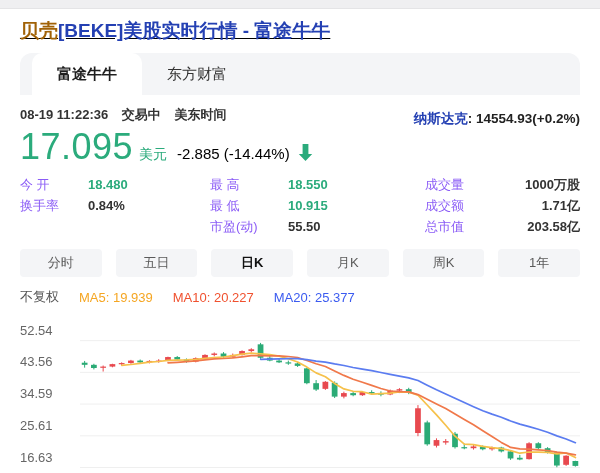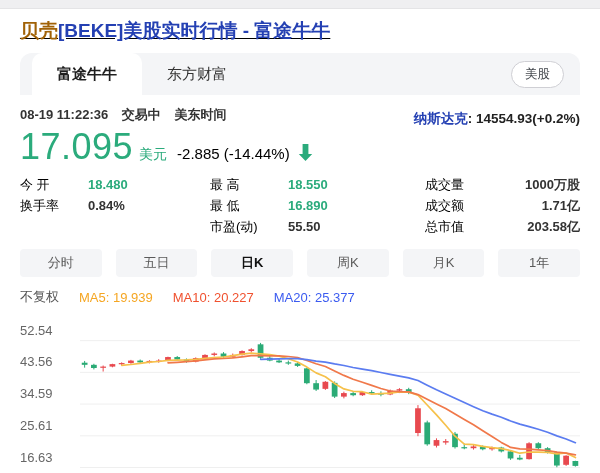--- a/index.html
+++ b/index.html
@@ -33,21 +33,21 @@
   .cur { font-size:14px; color:#2bab7c; margin-left:6px; }
   .chg { font-size:15px; color:#000000; margin-left:10px; }
   .arrow { margin-left:8px; position:relative; top:2px; }
   .q-right { text-align:right; padding-top:2px; }
   .idx-line { font-size:13.5px; font-weight:600; color:#222; line-height:22px; }
   .idx-line .idx-name { color:#2440b3; cursor:pointer; }
 
   
   .stats { display:grid; grid-template-columns:180px 205px 1fr; column-gap:10px; margin-top:6px; }
   .cell { display:flex; font-size:13px; line-height:21px; }
-  .cell .lab { color:#000000; }
+  .cell .lab { color:#8b5cf6; }
   .c1 .lab { width:68px; }
   .c2 .lab { width:78px; }
   .c3 { justify-content:space-between; }
   .cell .val { color:#333; font-weight:600; }
   .cell .val.green { color:#2bab7c; }
 
   
   .periods { display:flex; gap:14px; margin-top:12px; }
   .pbtn { flex:1; height:28px; line-height:28px; text-align:center; background:#f4f5f7;
           border-radius:4px; font-size:13px; color:#5a5a5a; cursor:pointer; }
@@ -71,21 +71,20 @@
 
 <div class="wrap">
   <div class="title">
     <a><span class="t-red">贝壳</span><span class="t-blue">[BEKE]美股实时行情 - 富途牛牛</span></a>
   </div>
 
   <div class="tabstrip">
     <div class="tab active">富途牛牛</div>
     <div class="tab">东方财富</div>
     <div class="tab-spacer"></div>
-    <div class="market-badge">美股</div>
   </div>
 
   <div class="quote-row">
     <div class="q-left">
       <div class="time-row">
         <span>08-19 11:22:36</span>
         <span>交易中</span>
         <span>美东时间</span>
       </div>
       <div class="price-row">
@@ -117,21 +116,21 @@
         <span class="val">0.84%</span>
       </div>
     </div>
     <div>
       <div class="cell c2">
         <span class="lab">最 高</span>
         <span class="val green">18.550</span>
       </div>
       <div class="cell c2">
         <span class="lab">最 低</span>
-        <span class="val green">16.890</span>
+        <span class="val green">10.915</span>
       </div>
       <div class="cell c2">
         <span class="lab">市盈(动)</span>
         <span class="val">55.50</span>
       </div>
     </div>
     <div>
       <div class="cell c3">
         <span class="lab">成交量</span>
         <span class="val">1000万股</span>
@@ -144,22 +143,22 @@
         <span class="lab">总市值</span>
         <span class="val">203.58亿</span>
       </div>
     </div>
   </div>
 
   <div class="periods">
     <div class="pbtn">分时</div>
     <div class="pbtn">五日</div>
     <div class="pbtn active">日K</div>
+    <div class="pbtn">月K</div>
     <div class="pbtn">周K</div>
-    <div class="pbtn">月K</div>
     <div class="pbtn">1年</div>
   </div>
 
   <div class="legend">
     <span class="adj">不复权</span>
     <span class="ma5"><span>MA5:</span> <span>19.939</span></span>
     <span class="ma10"><span>MA10:</span> <span>20.227</span></span>
     <span class="ma20"><span>MA20:</span> <span>25.377</span></span>
   </div>
 

